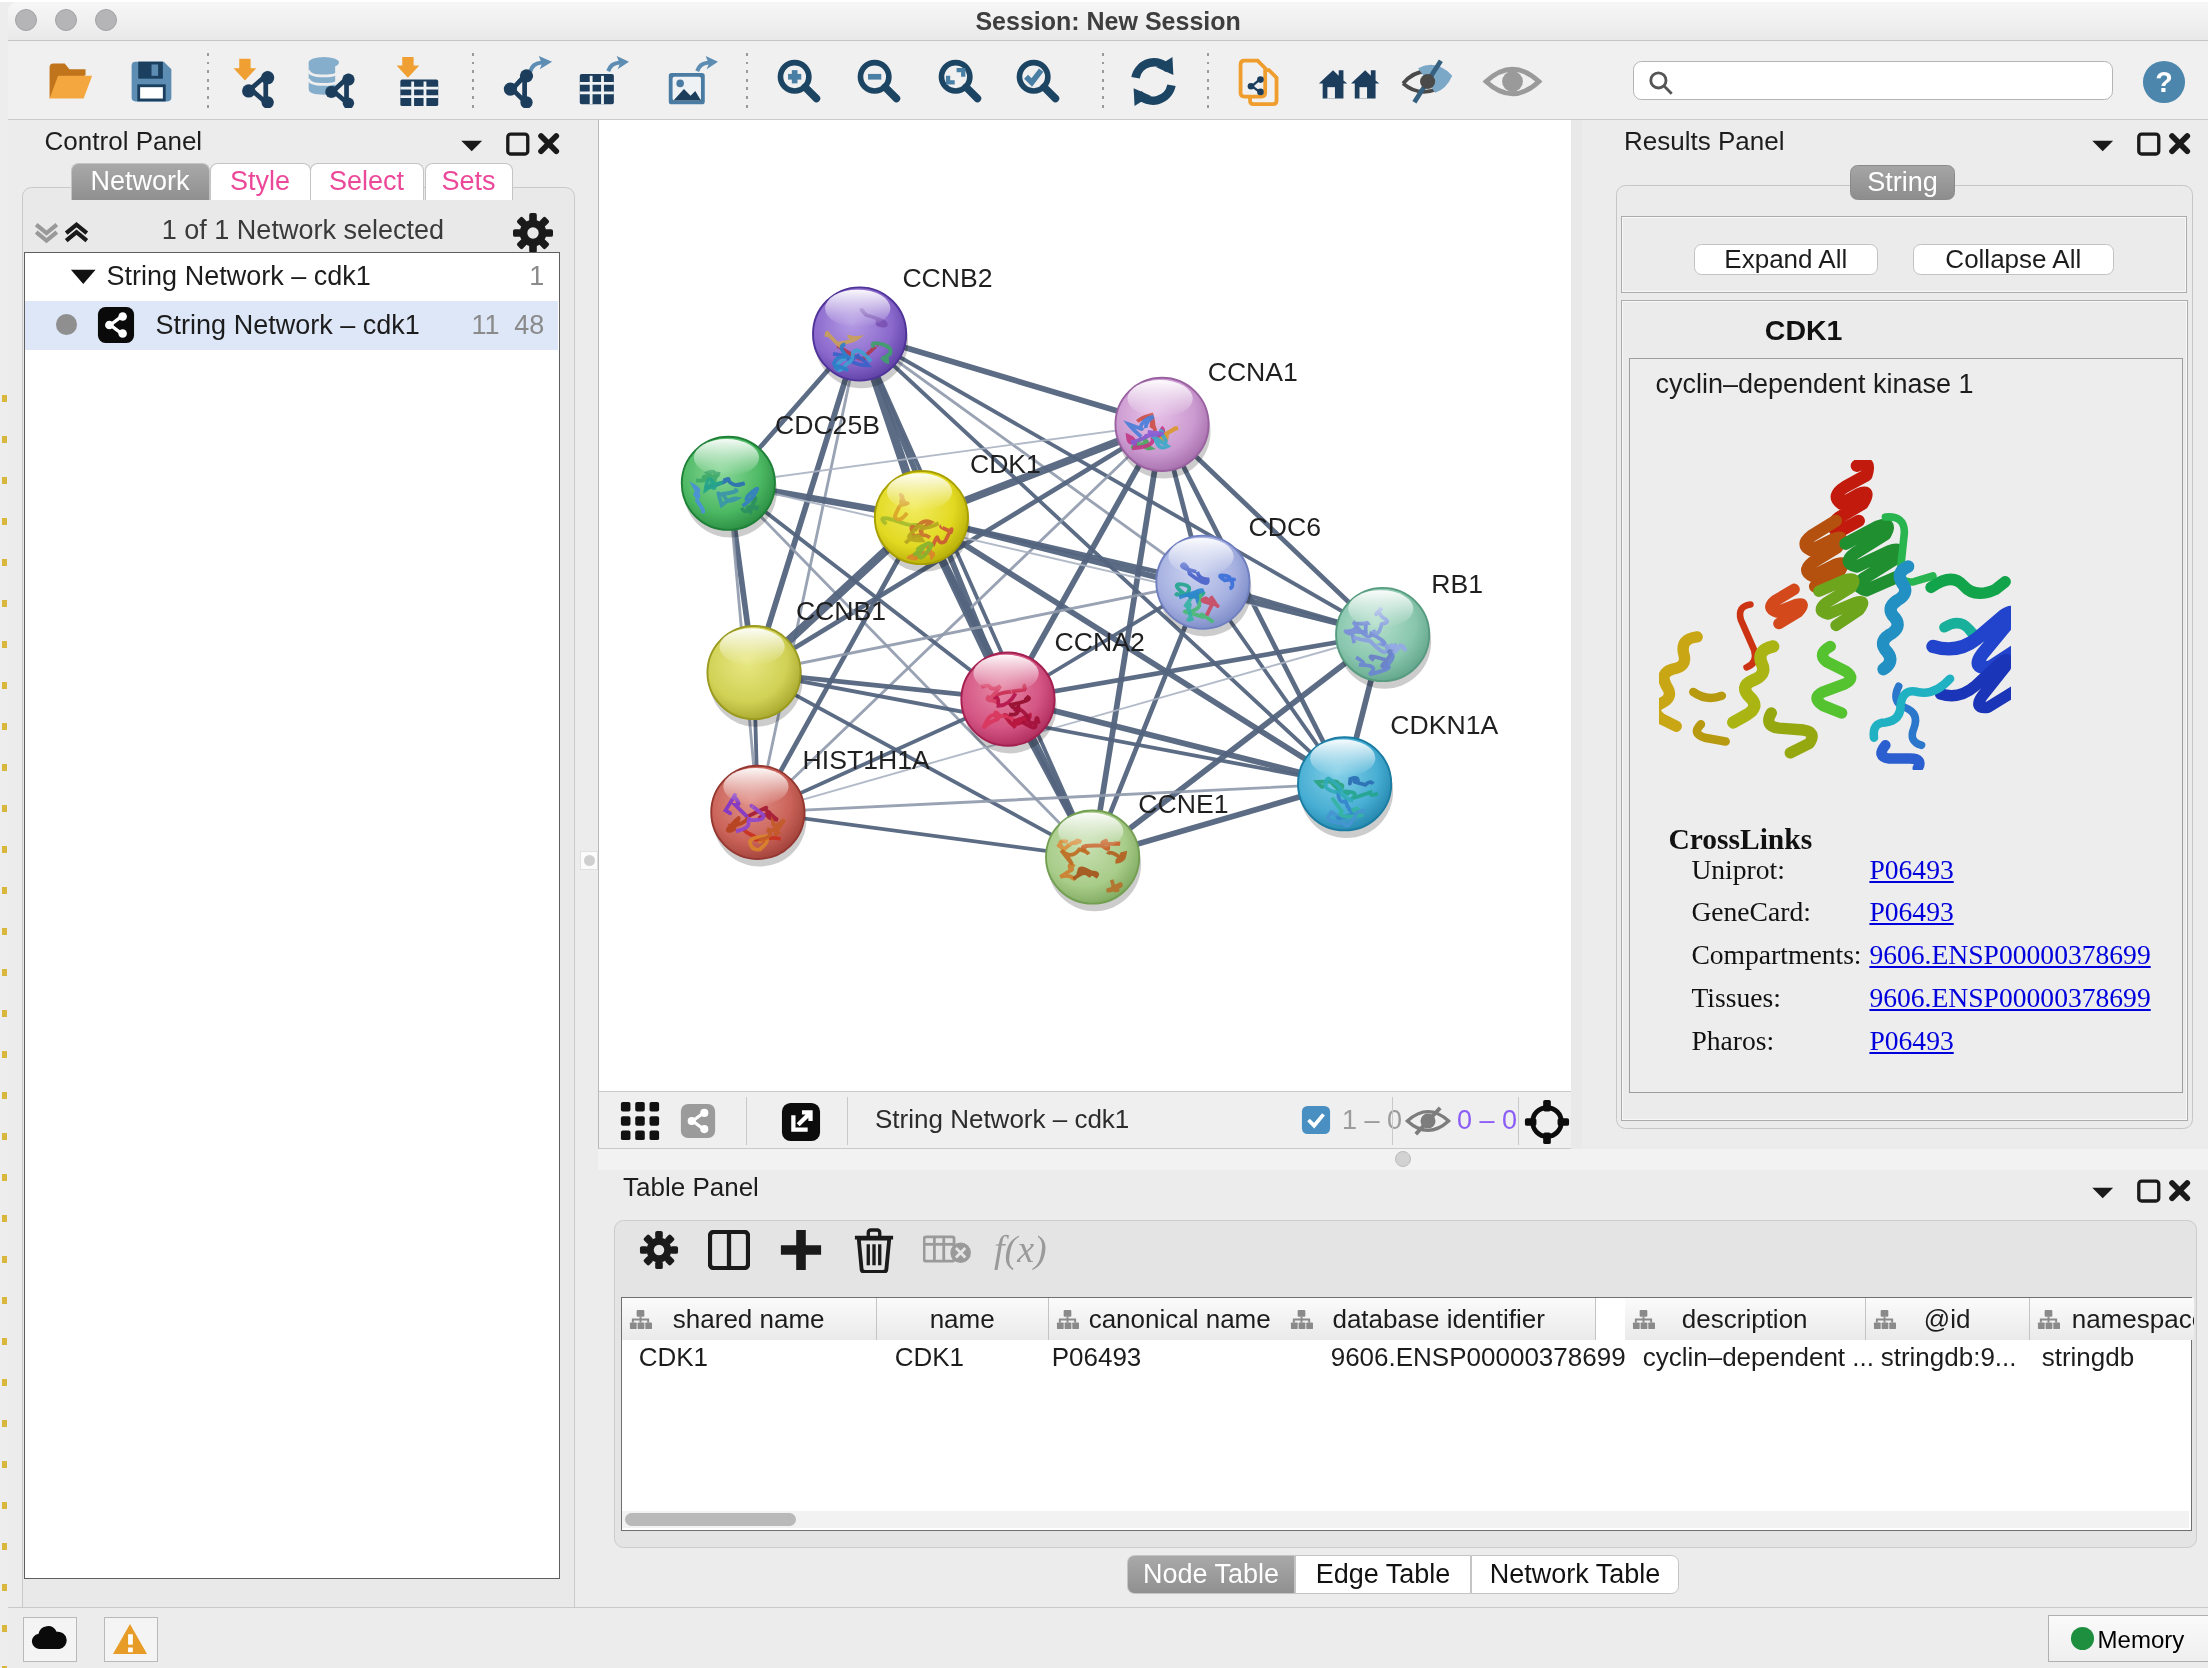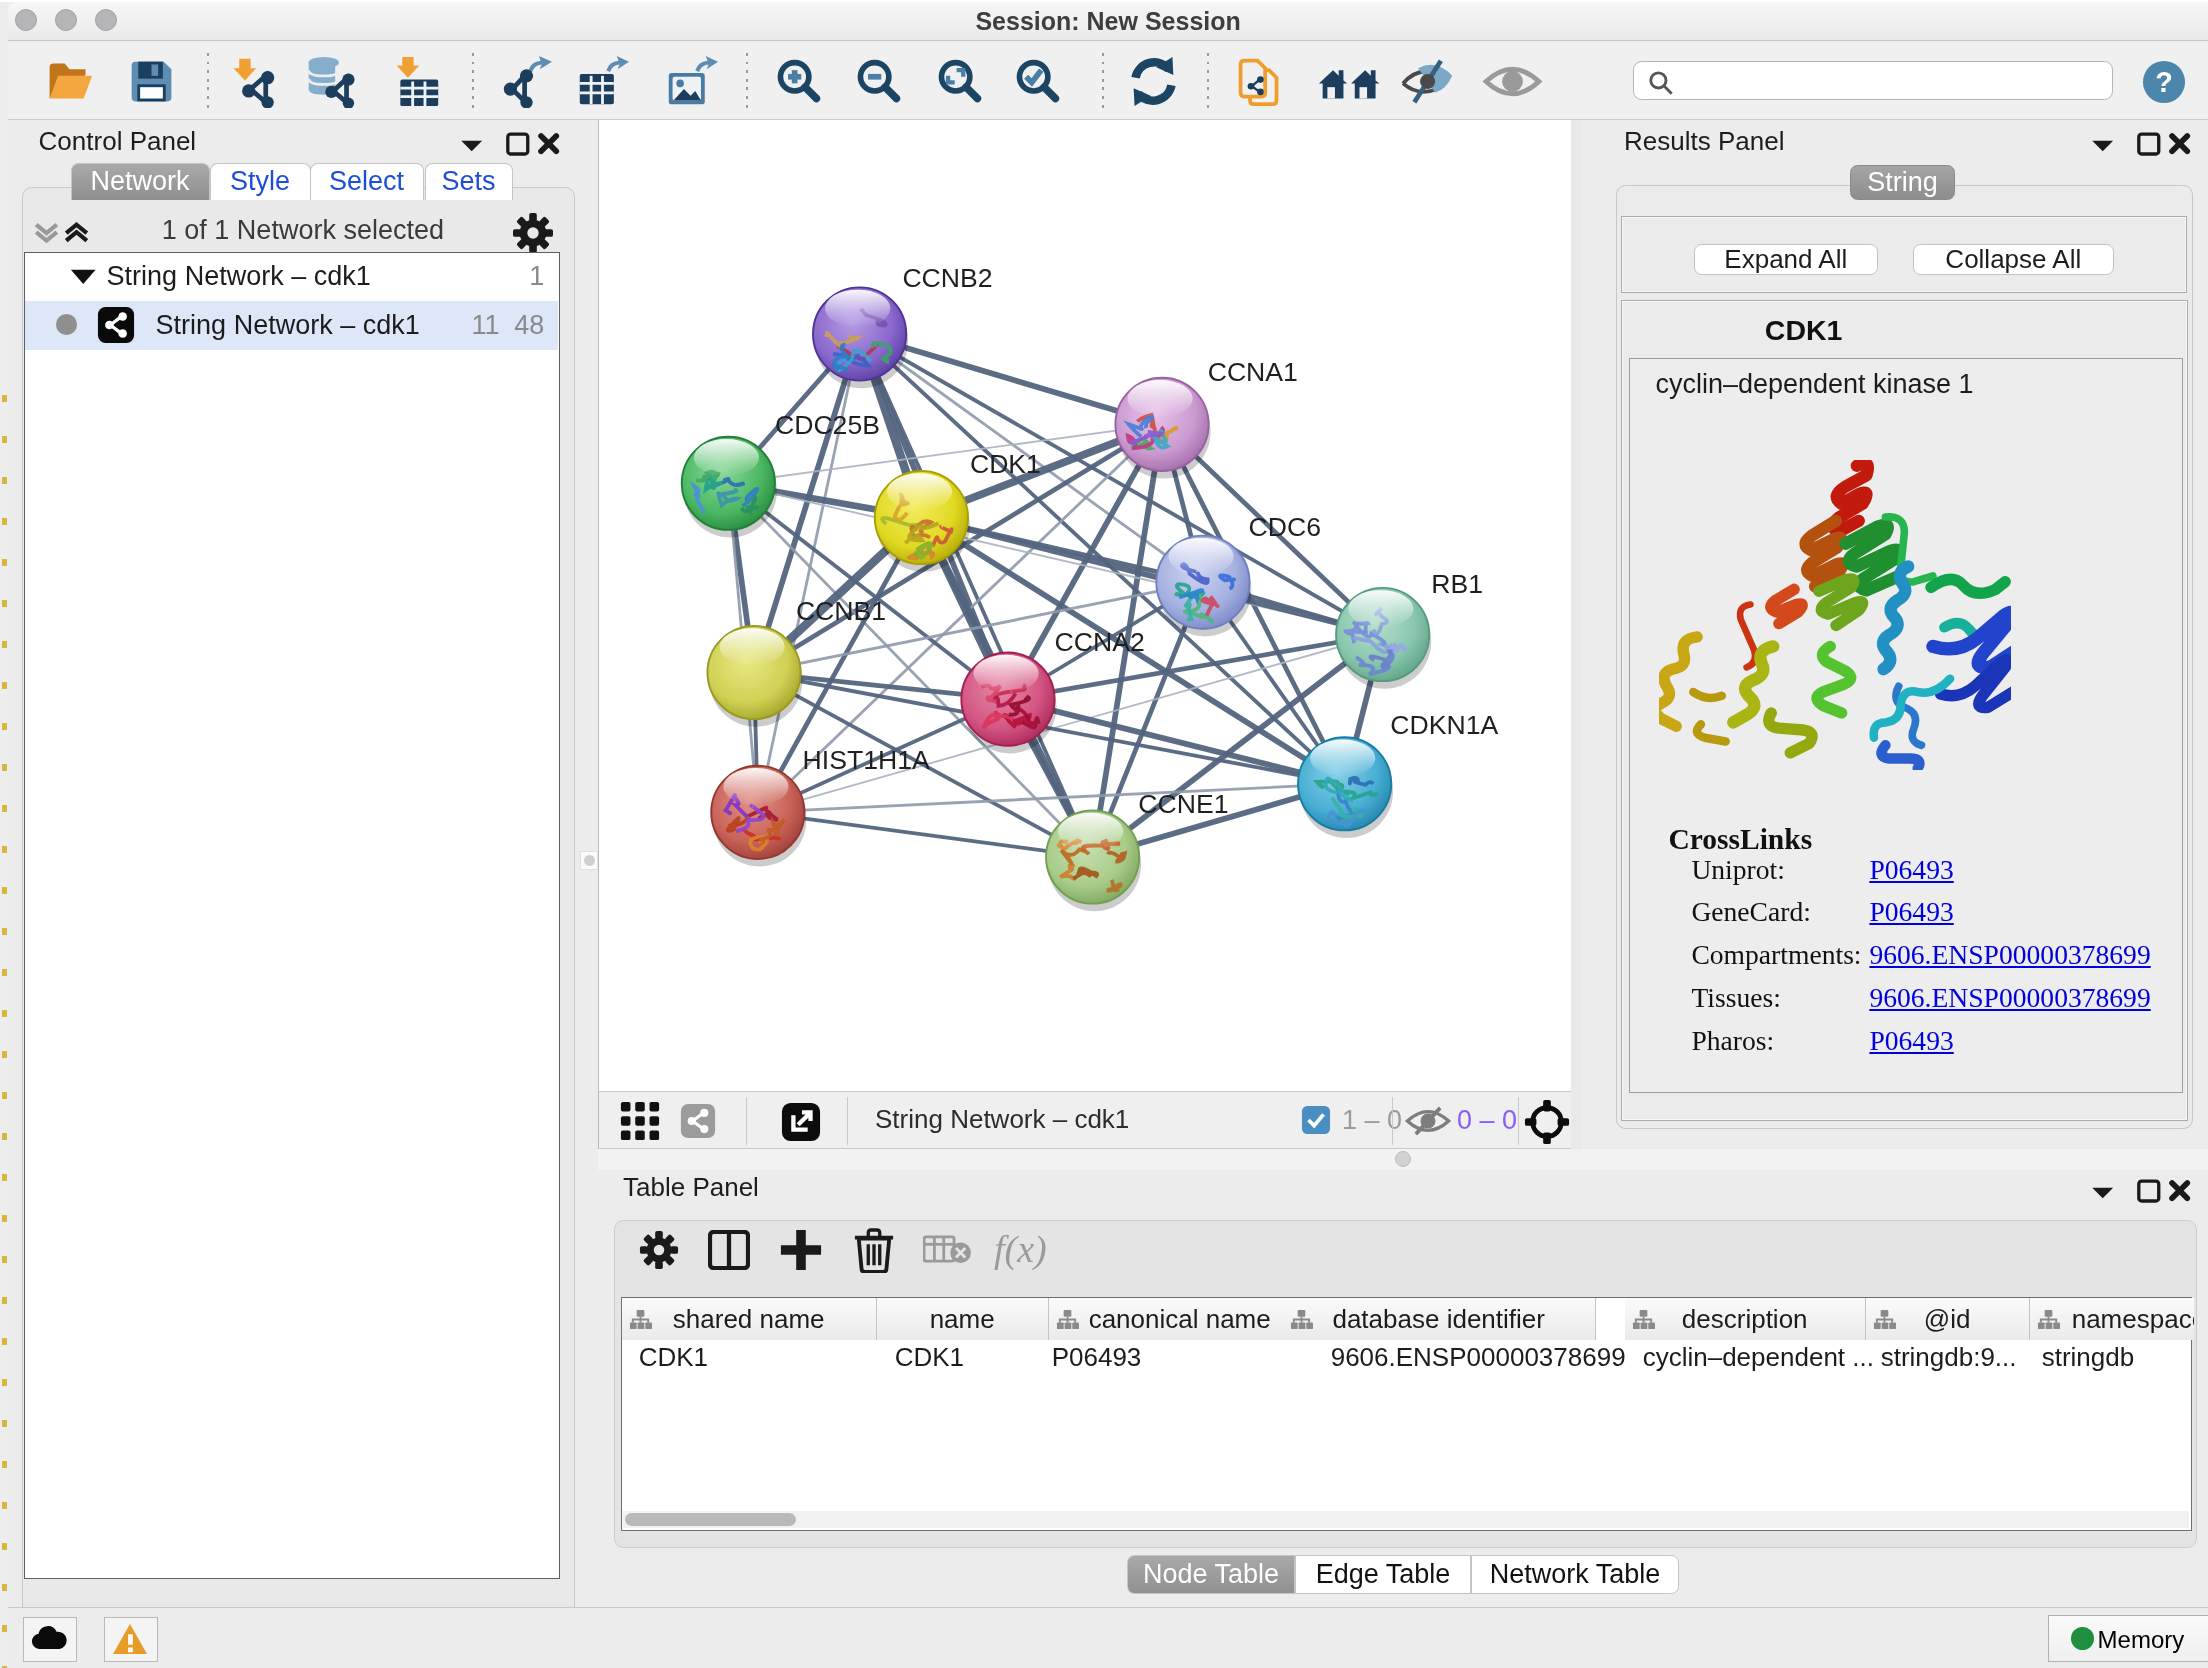--- a/index.html
+++ b/index.html
@@ -30,21 +30,21 @@
     background:#ffffff; border:1.9px solid #b4b4b4; border-radius:8.6px; }
 
   
   #controlpanel { left:7.6px; top:120px; width:591px; height:1488px; background:#ececec;
     border-right:1px solid #b9b9b9; }
   .paneltitle { font-size:26px; color:#1d1d1d; }
   #cp-tabcontent { position:absolute; left:14.3px; top:67px; width:553px; height:1531px;
     background:#e9e9e9; border:1px solid #c9c9c9; border-radius:9.5px; }
   .tab { position:absolute; top:43px; height:37px; background:#ffffff; border:1px solid #c4c4c4;
     border-bottom:none; border-top-left-radius:7.6px; border-top-right-radius:7.6px;
-    font-size:27px; color:#1d4ed8; text-align:center; line-height:35px; }
+    font-size:27px; color:#ec4899; text-align:center; line-height:35px; }
   .tabsel { background:linear-gradient(#a9a9a9,#8f8f8f); color:#ffffff; }
   #cp-selbar { position:absolute; left:14.3px; top:80px; width:553px; height:68px; }
   #cp-list { position:absolute; left:16px; top:132px; width:536px; height:1327px;
     background:#ffffff; border:1.9px solid #5f5f5f; }
   .trow { position:absolute; left:0; width:533px; height:48px; font-size:27px; color:#1c1c1c; }
 
   
   #canvas { left:599px; top:120px; width:972px; height:1029px; background:#ffffff; }
   #netbar { position:absolute; left:0px; top:971px; width:972px; height:58px;
     background:#efefef; border-top:1px solid #c9c9c9; border-bottom:1px solid #c9c9c9; }
@@ -253,21 +253,21 @@
         <line x1="18" y1="18" x2="26" y2="26" stroke="#555" stroke-width="3"></line>
       </svg>
     </div>
     <svg class="abs" style="left:2134px;top:18px" width="44" height="44" viewBox="0 0 46 46">
       <circle cx="23" cy="23" r="22" fill="#4d86ac"></circle>
       <text x="23" y="33" font-size="30" font-weight="bold" fill="#ffffff" text-anchor="middle" font-family="Liberation Sans">?</text>
     </svg>
   </div>
 
   <div id="controlpanel" class="abs">
-    <div class="paneltitle" style="position:absolute;left:31px;top:5.7px">Control Panel</div>
+    <div class="paneltitle" style="position:absolute;left:37px;top:5.7px">Control Panel</div>
     <svg class="abs" style="left:439px;top:11.4px" width="114" height="27" viewBox="0 0 120 28">
       <path d="M15 10 L37 10 L26 21 Z" fill="#1a1a1a"></path>
       <rect x="64" y="3" width="21" height="21" rx="3" fill="none" stroke="#1a1a1a" stroke-width="3.5"></rect>
       <path d="M99 5 L115 21 M115 5 L99 21" stroke="#1a1a1a" stroke-width="6" stroke-linecap="round"></path>
     </svg>
     <div id="cp-tabcontent"></div>
     <div class="tab tabsel" style="left:63px;width:139px">Network</div>
     <div class="tab" style="left:202px;width:101px">Style</div>
     <div class="tab" style="left:302px;width:114px">Select</div>
     <div class="tab" style="left:417px;width:88px">Sets</div>

